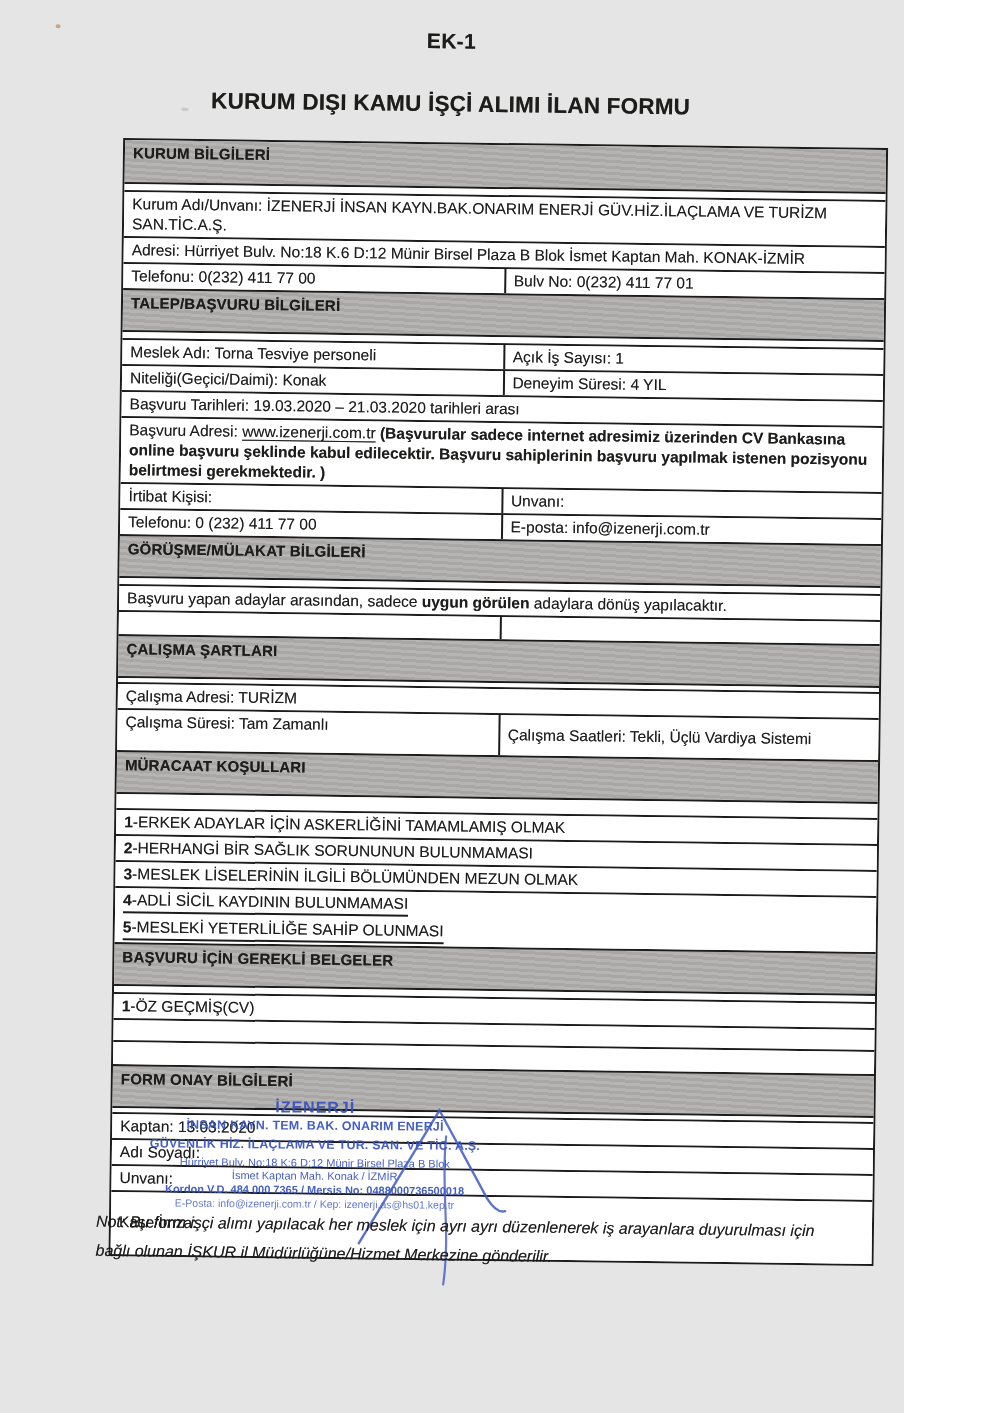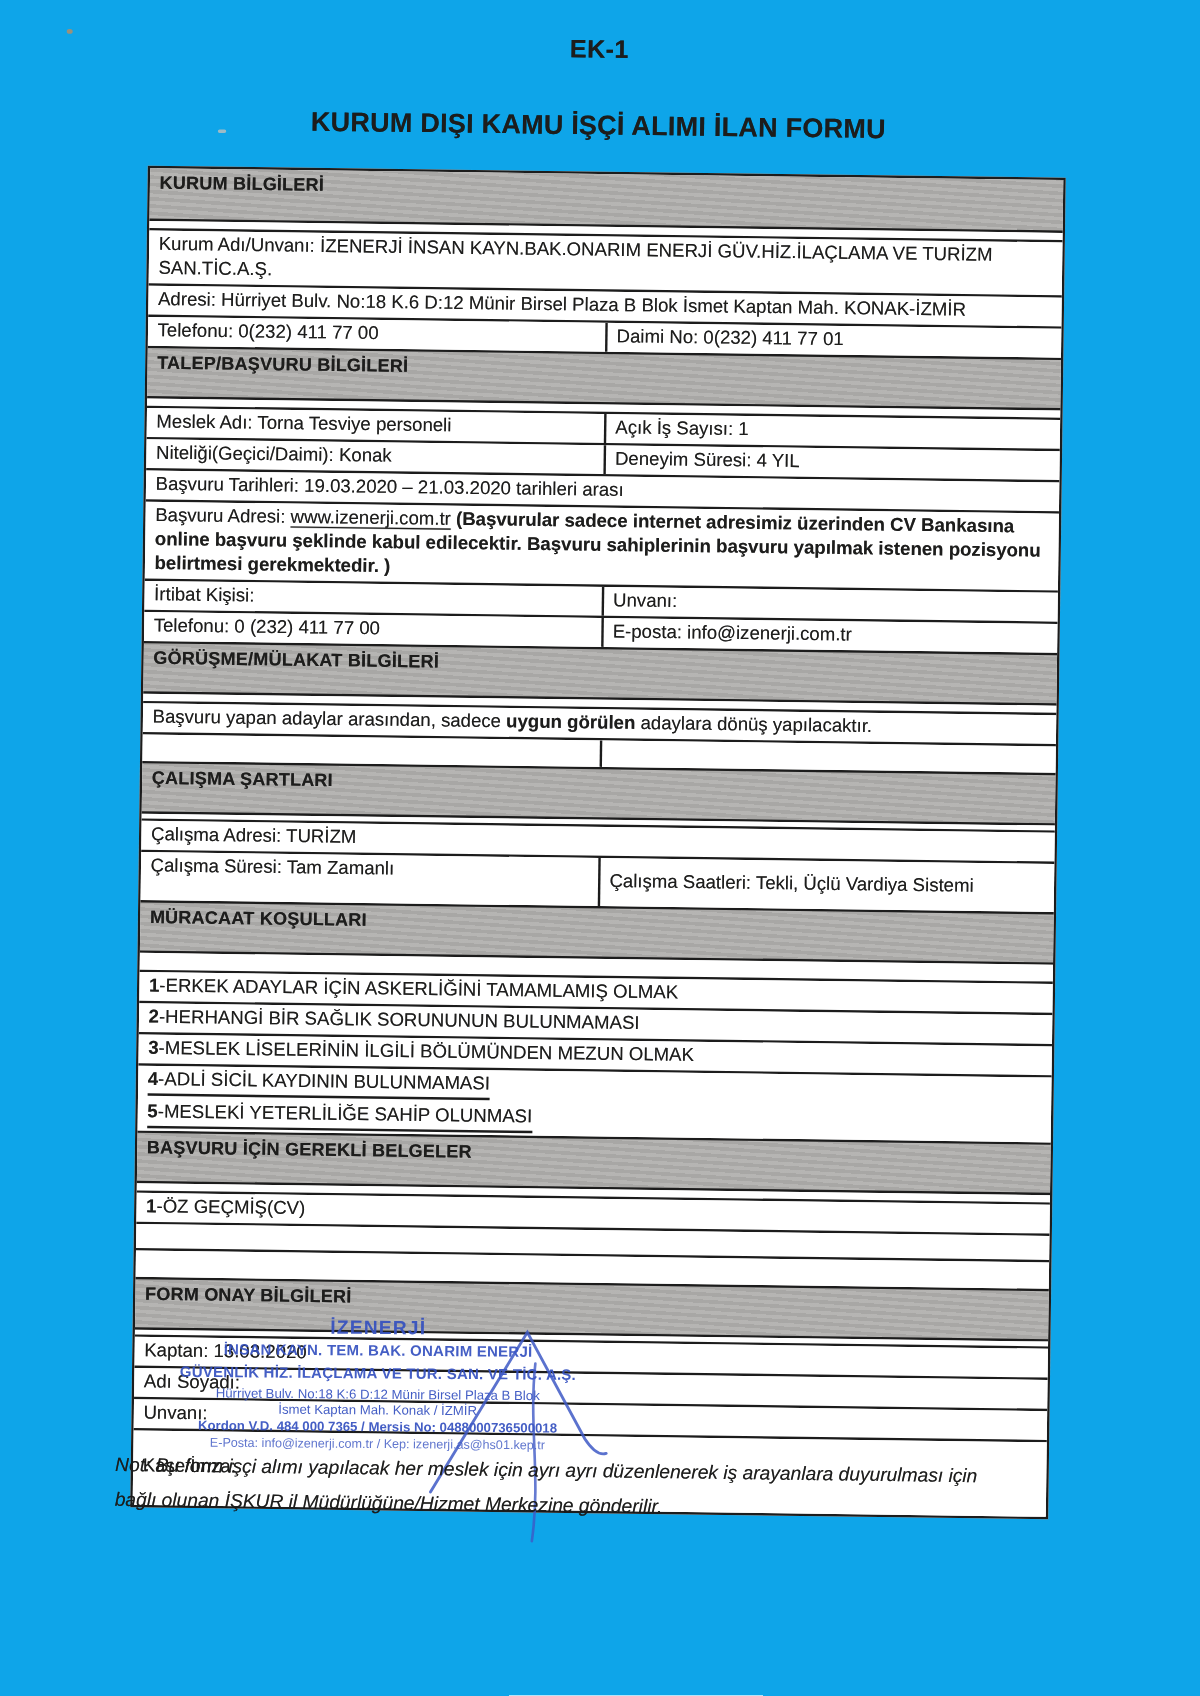--- a/index.html
+++ b/index.html
@@ -1,21 +1,21 @@
 <!DOCTYPE html>
 <html><head>
 <meta charset="utf-8">
 <style>
   html,body{margin:0;padding:0;}
   body{
     width:1000px;height:1413px;background:#ffffff;
     font-family:"Liberation Sans", sans-serif;color:#1d1d1c;
     -webkit-font-smoothing:antialiased;
   }
-  .page{position:relative;width:1000px;height:1413px;overflow:hidden;background:#0ea5e9;}
+  .page{position:relative;width:904px;height:1413px;overflow:hidden;background:#e5e5e5;}
   .rot{position:absolute;inset:0;transform:rotate(0.75deg);transform-origin:500px 0px;}
   .speck1{position:absolute;left:56px;top:30px;width:5px;height:4px;background:#c98b55;border-radius:50%;opacity:.75;}
   .speck2{position:absolute;left:183px;top:112px;width:7px;height:3px;background:#c2c0bd;border-radius:2px;opacity:.8;}
 
   .ek{position:absolute;left:0;right:0;top:30px;text-align:center;
       font-size:21px;font-weight:bold;letter-spacing:.3px;
       text-shadow:0 0 .4px rgba(0,0,0,.55);}
   .title{position:absolute;left:0;right:0;top:92px;text-align:center;
       font-size:22.5px;font-weight:bold;letter-spacing:.2px;
       text-shadow:0 0 .4px rgba(0,0,0,.55);}
@@ -98,21 +98,21 @@
       <div class="row mh25">
         <span>Adresi:</span>
         <span>Hürriyet Bulv. No:18 K.6 D:12 Münir Birsel Plaza B Blok İsmet Kaptan Mah. KONAK-İZMİR</span>
       </div>
       <div class="row split nb">
         <div class="cell mh24">
           <span>Telefonu:</span>
           <span>0(232) 411 77 00</span>
         </div>
         <div class="cell right mh24">
-          <span>Daimi No:</span>
+          <span>Bulv No:</span>
           <span>0(232) 411 77 01</span>
         </div>
       </div>
 
       <div class="band">TALEP/BAŞVURU BİLGİLERİ</div>
       <div class="sp h8"></div>
       <div class="row split">
         <div class="cell mh23">
           <span>Meslek Adı:</span>
           <span>Torna Tesviye personeli</span>

